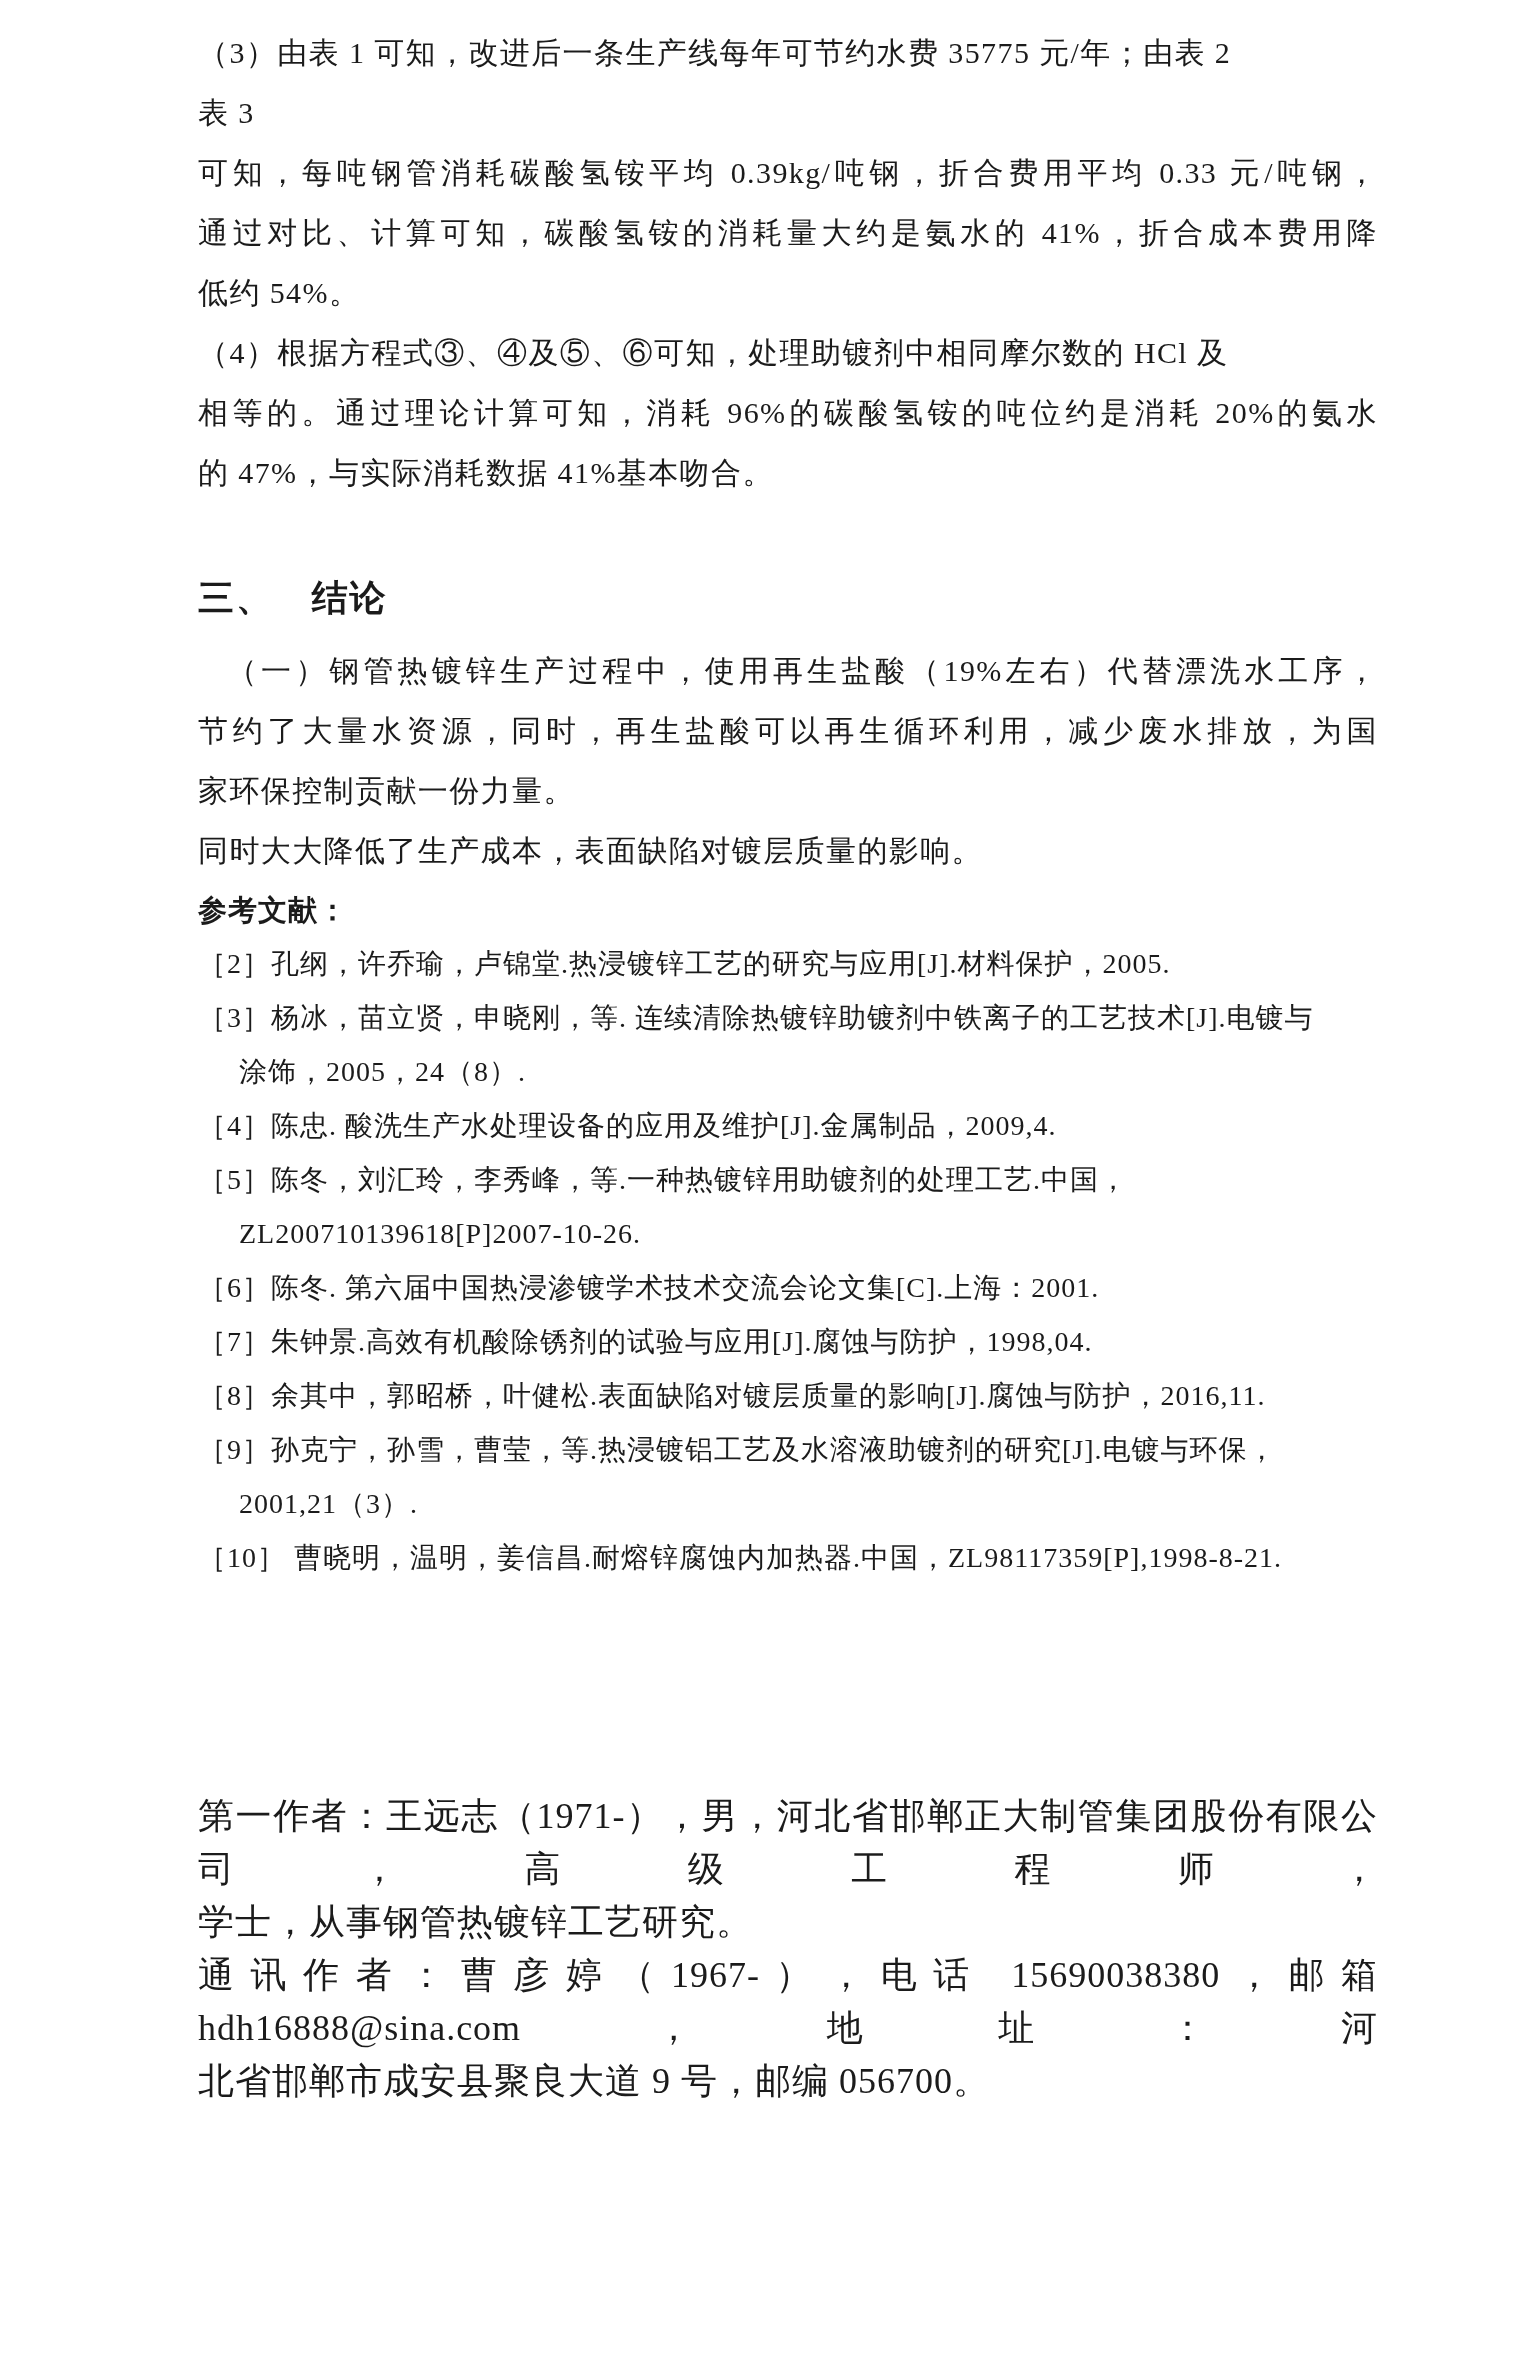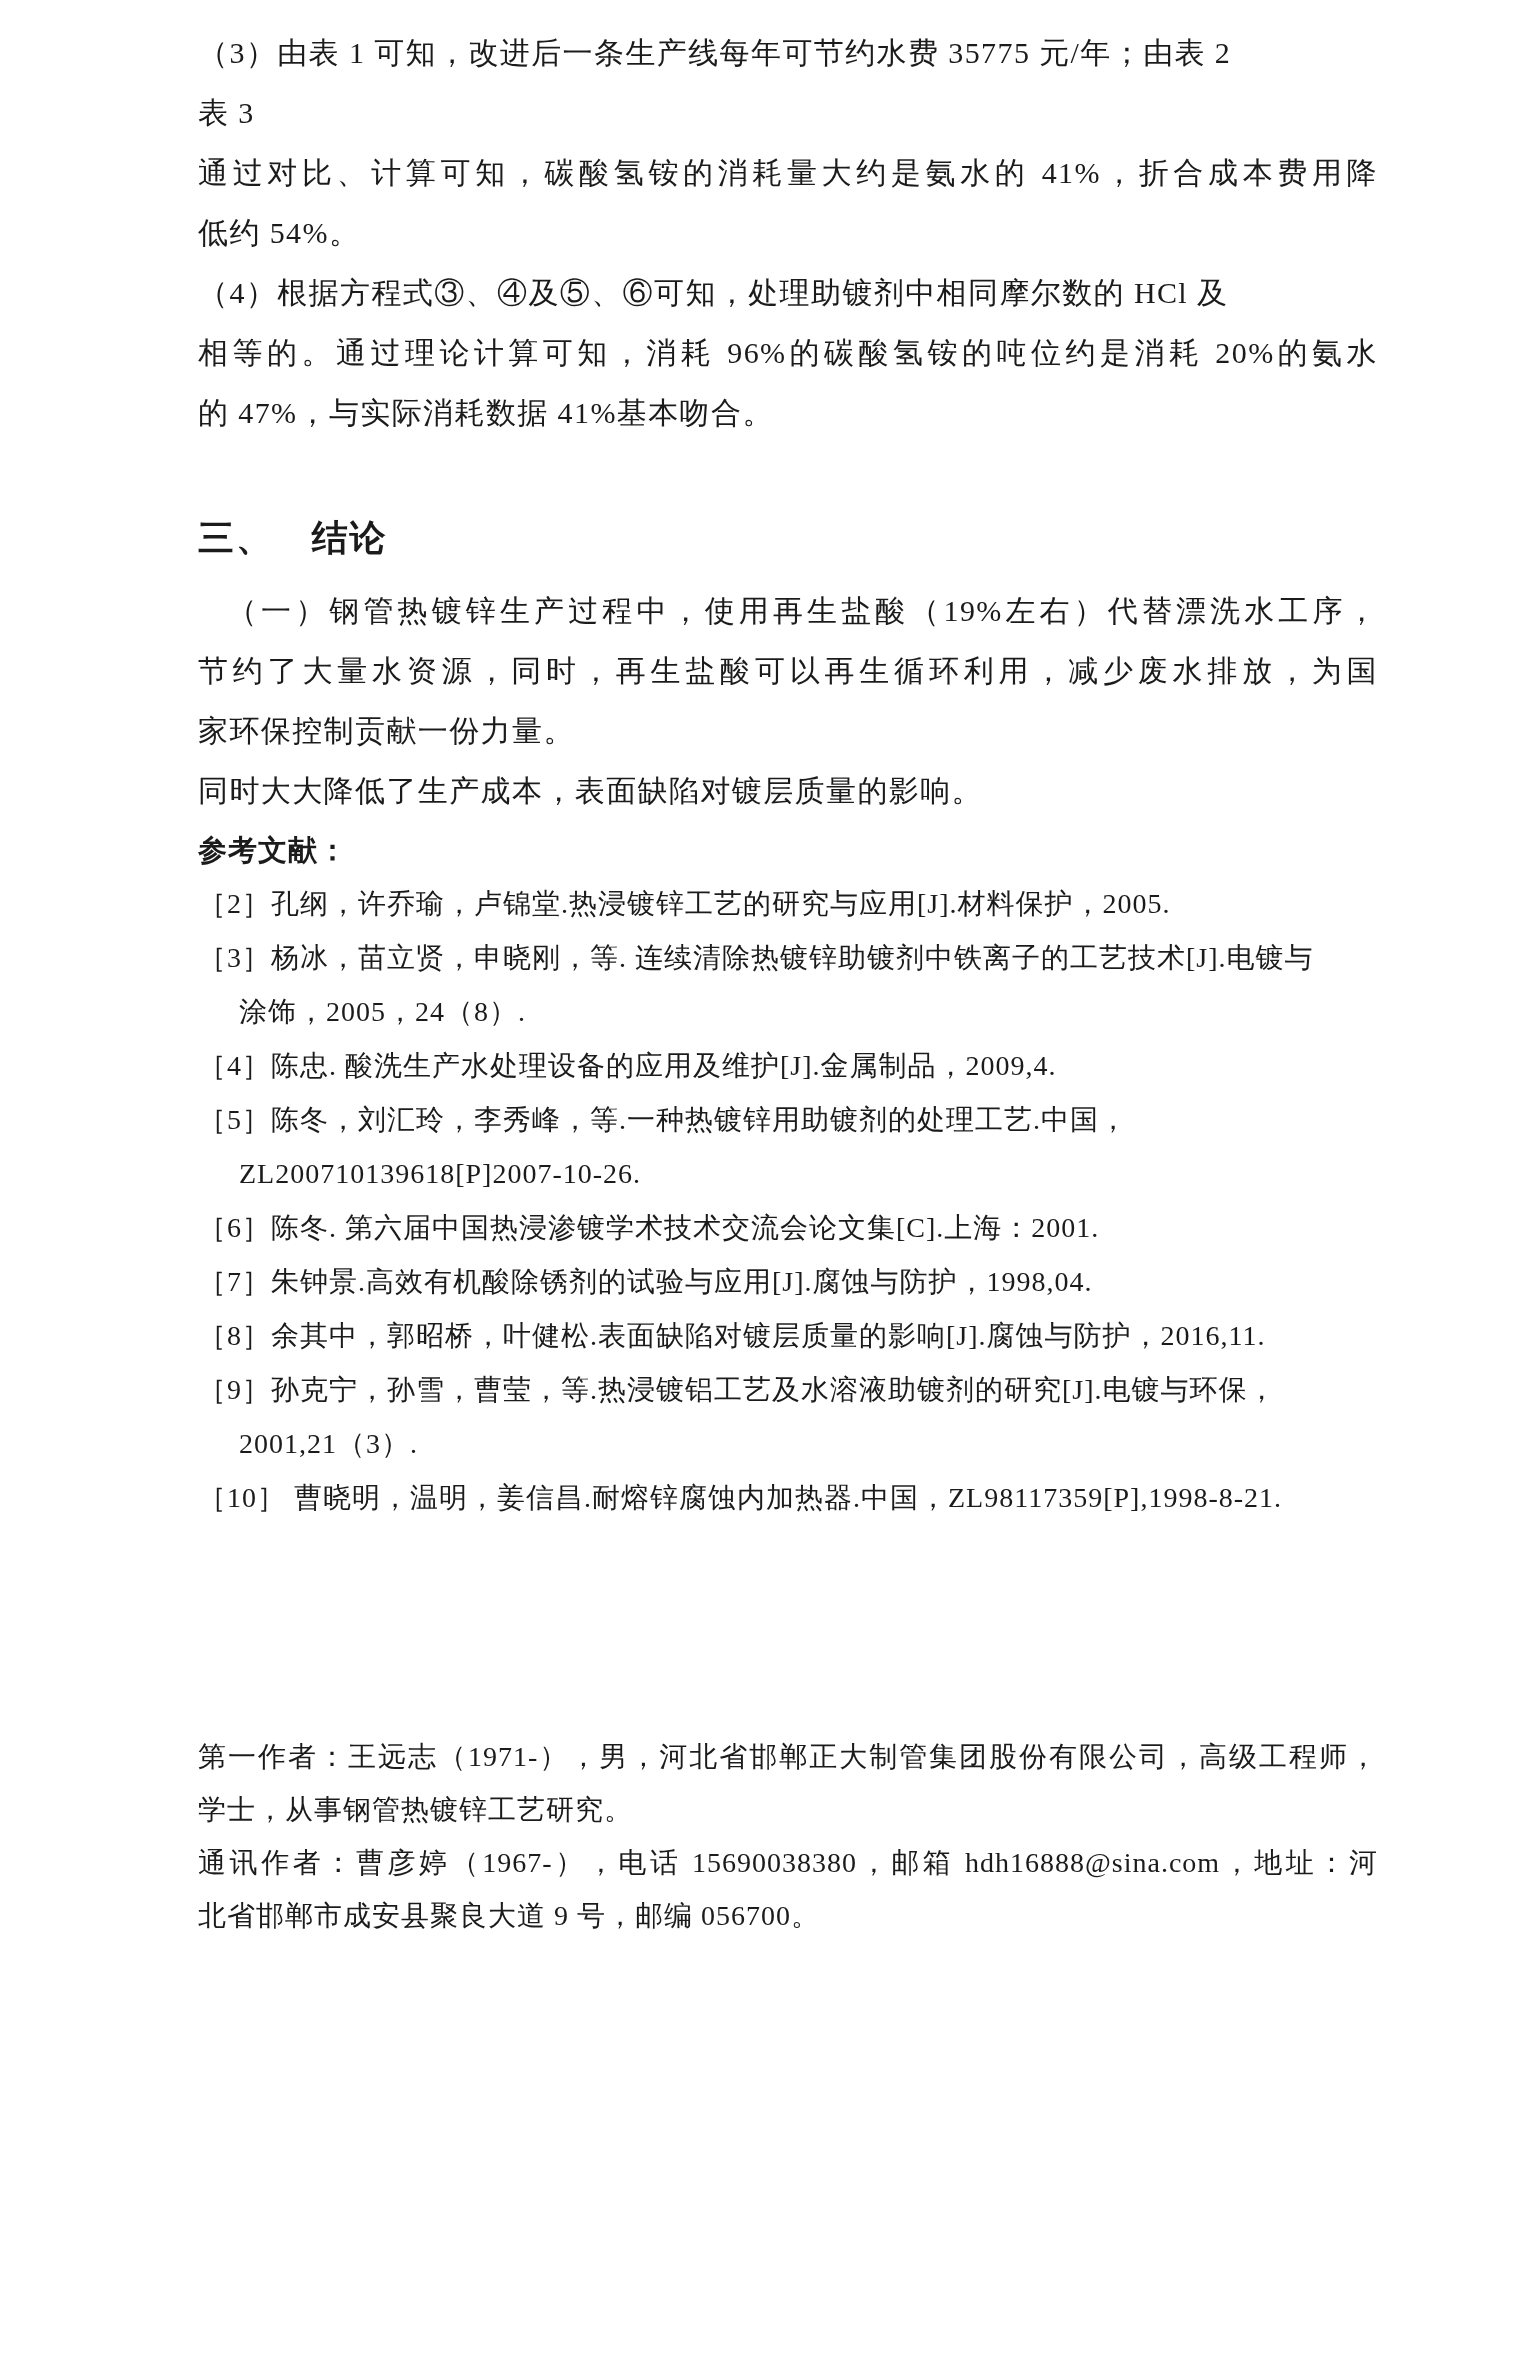--- a/index.html
+++ b/index.html
@@ -48,39 +48,40 @@
   }
   .ref-line {
     font-size: 28px;
     line-height: 54px;
     letter-spacing: 1px;
     white-space: pre-wrap;
   }
   .ref-line.hang { padding-left: 41px; }
   .authors { margin-top: 205px; }
   .author-line {
-    font-size: 28px;
+    font-size: 36px;
     line-height: 53px;
     letter-spacing: 1px;
     white-space: pre-wrap;
   }
   .author-line.fill {
     text-align: justify;
     text-align-last: justify;
   }
 </style>
 </head>
 <body>
 
 <div class="page">
   <div class="content">
 
     <section id="discussion">
         <div class="body-line">（3）由表 1 可知，改进后一条生产线每年可节约水费 35775 元/年；由表 2</div>
         <div class="body-line">表 3</div>
+        <div class="body-line fill">可知，每吨钢管消耗碳酸氢铵平均 0.39kg/吨钢，折合费用平均 0.33 元/吨钢，</div>
         <div class="body-line fill">通过对比、计算可知，碳酸氢铵的消耗量大约是氨水的 41%，折合成本费用降</div>
         <div class="body-line">低约 54%。</div>
         <div class="body-line">（4）根据方程式③、④及⑤、⑥可知，处理助镀剂中相同摩尔数的 HCl 及</div>
         <div class="body-line fill">相等的。通过理论计算可知，消耗 96%的碳酸氢铵的吨位约是消耗 20%的氨水</div>
         <div class="body-line">的 47%，与实际消耗数据 41%基本吻合。</div>
       </section>
 
     <h2 class="conclusion-heading">三、　结论</h2>
 
     <section id="conclusion-body">

